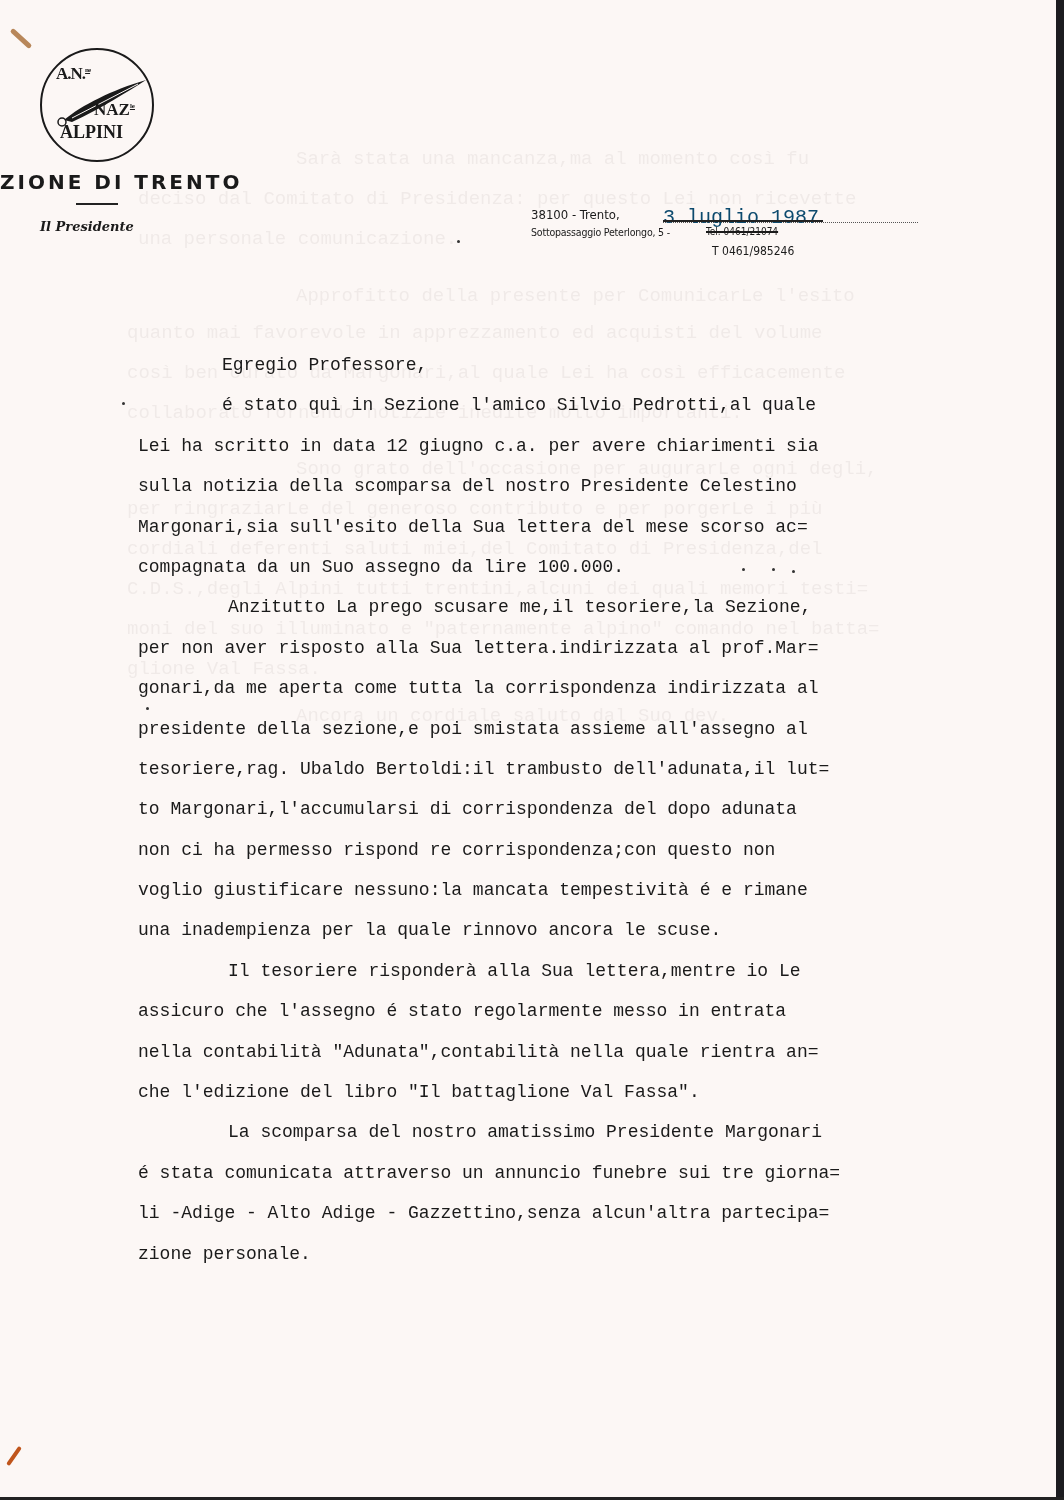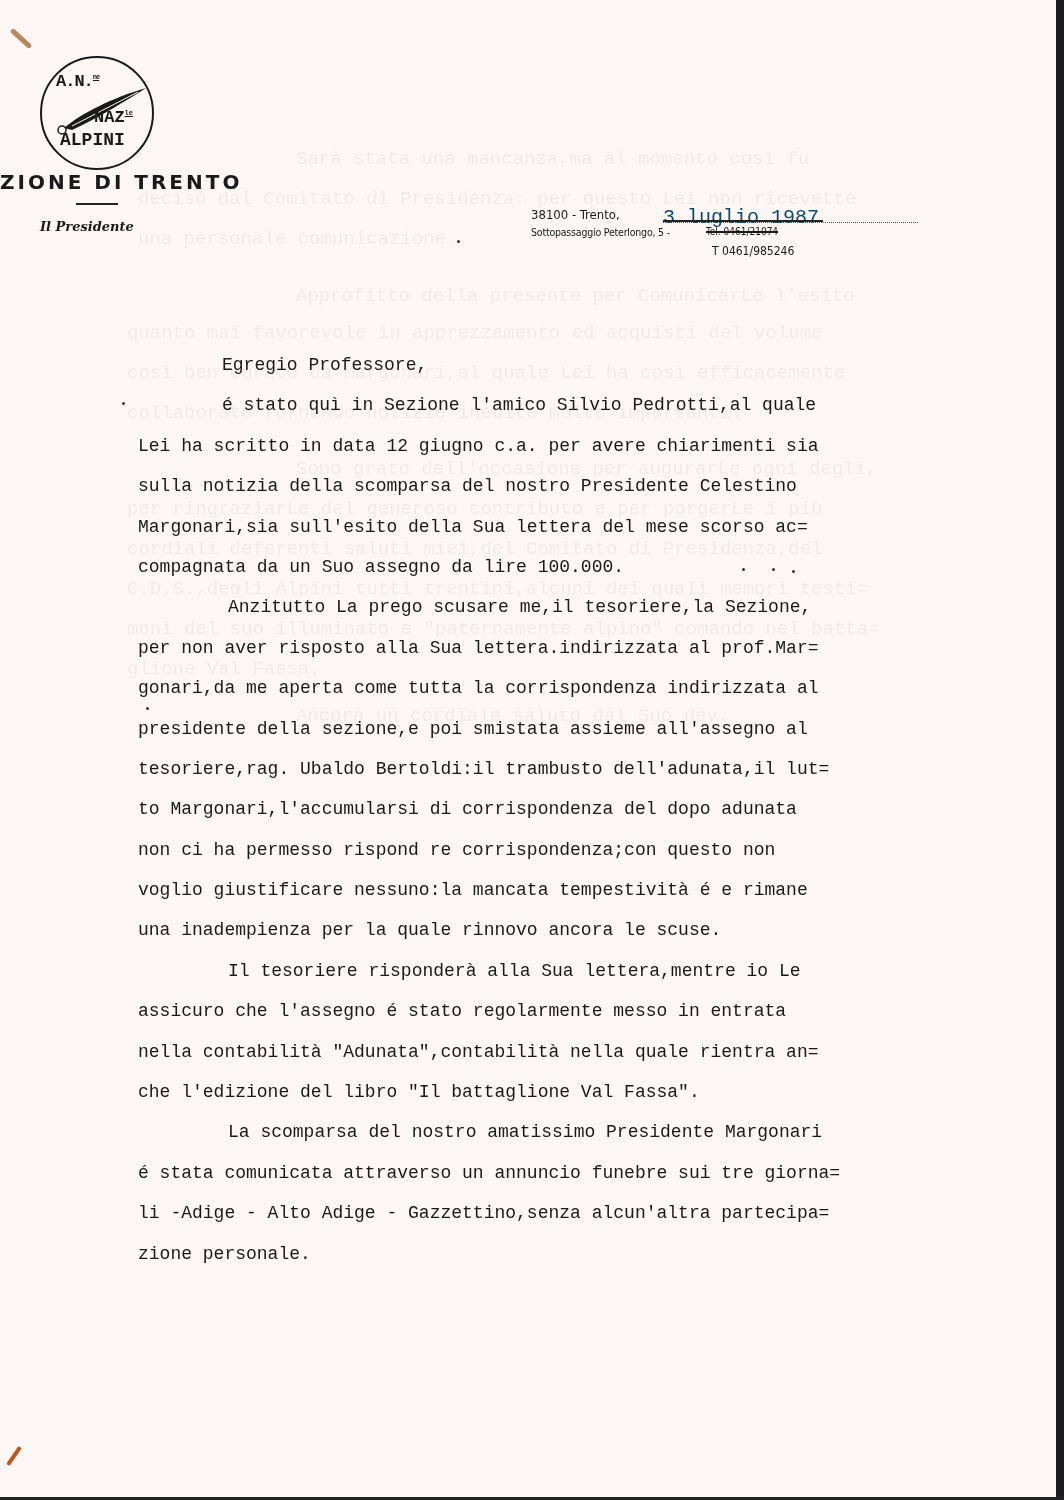--- a/index.html
+++ b/index.html
@@ -18,23 +18,23 @@
   .ghost {
     position: absolute; left: 0; top: 0; width: 1056px; height: 1497px;
     color: rgba(120,110,110,0.09);
     font-family: "Liberation Mono", "DejaVu Sans Mono", monospace;
     font-size: 19px;
   }
   .ghost div { position: absolute; white-space: nowrap; }
 
   
   .logo {
-    position: absolute; left: 40px; top: 56px; width: 110px; height: 110px;
+    position: absolute; left: 40px; top: 48px; width: 110px; height: 110px;
     border: 2.5px solid #1a1a1a; border-radius: 50%;
-    font-family: Liberation Mono, monospace; font-weight: bold; color: #1a1a1a;
+    font-family: Liberation Serif, serif; font-weight: bold; color: #1a1a1a;
   }
   .logo .l1 { position: absolute; left: 14px; top: 14px; font-size: 17px; letter-spacing: -1px; }
   .logo .l1 sup { font-size: 7px; text-decoration: underline; }
   .logo .l2 { position: absolute; left: 52px; top: 50px; font-size: 17px; }
   .logo .l2 sup { font-size: 7px; text-decoration: underline; }
   .logo .l3 { position: absolute; left: 18px; top: 72px; font-size: 18px; }
   .logo svg { position: absolute; left: 0; top: 0; }
   .pin { position: absolute; left: 8px; top: 36px; width: 26px; height: 5px; background: #b8875a; border-radius: 3px; transform: rotate(42deg); }
   .pin2 { position: absolute; left: 12px; top: 1445px; width: 4px; height: 22px; background: #c0551c; border-radius: 2px; transform: rotate(35deg); }
 

